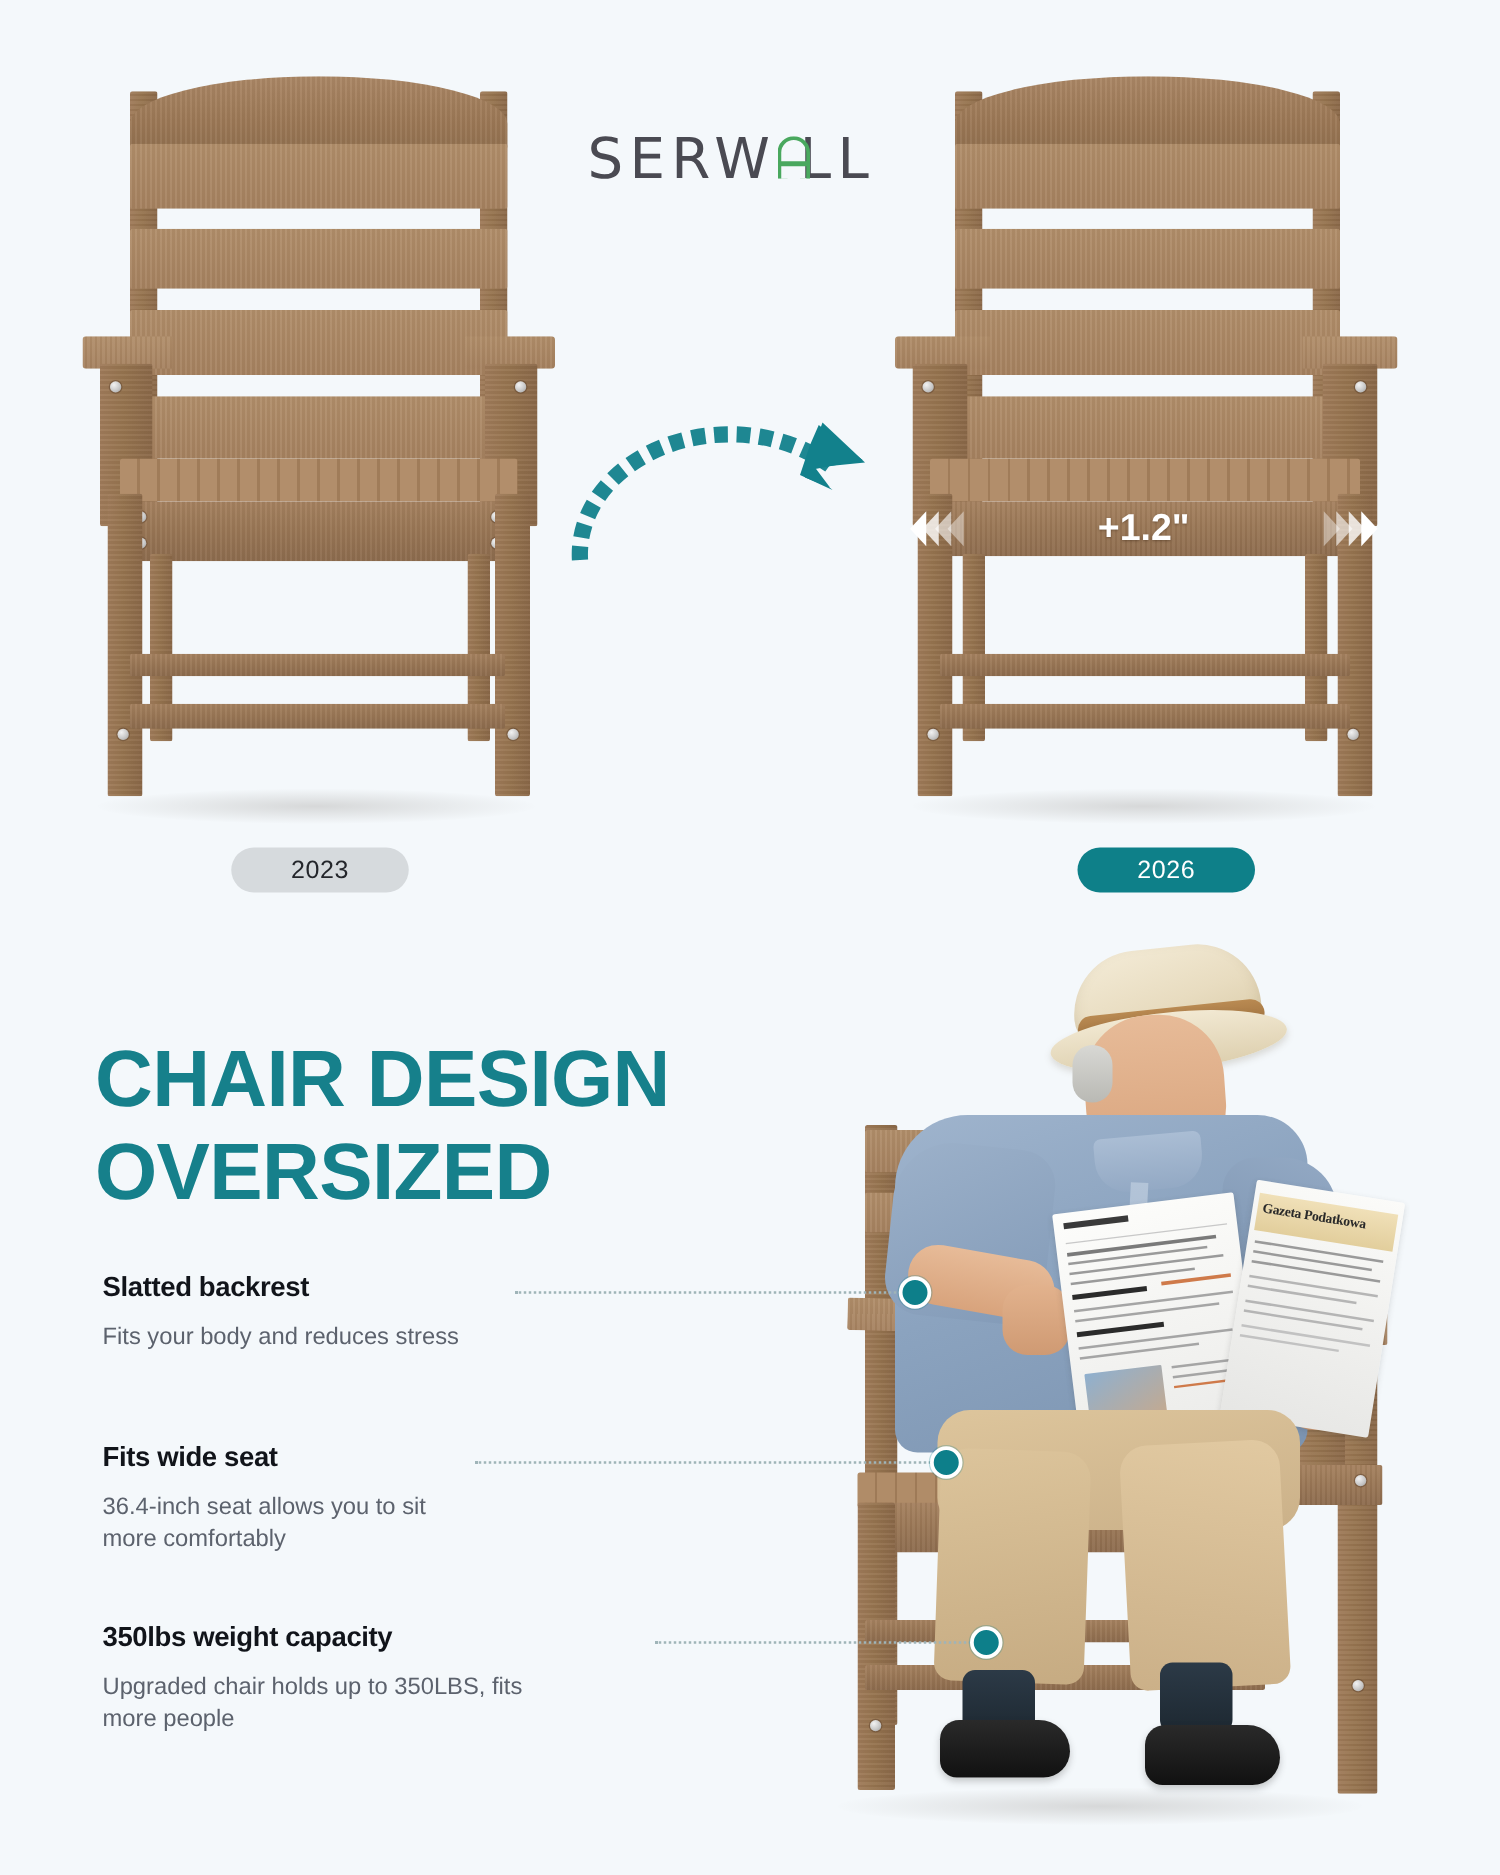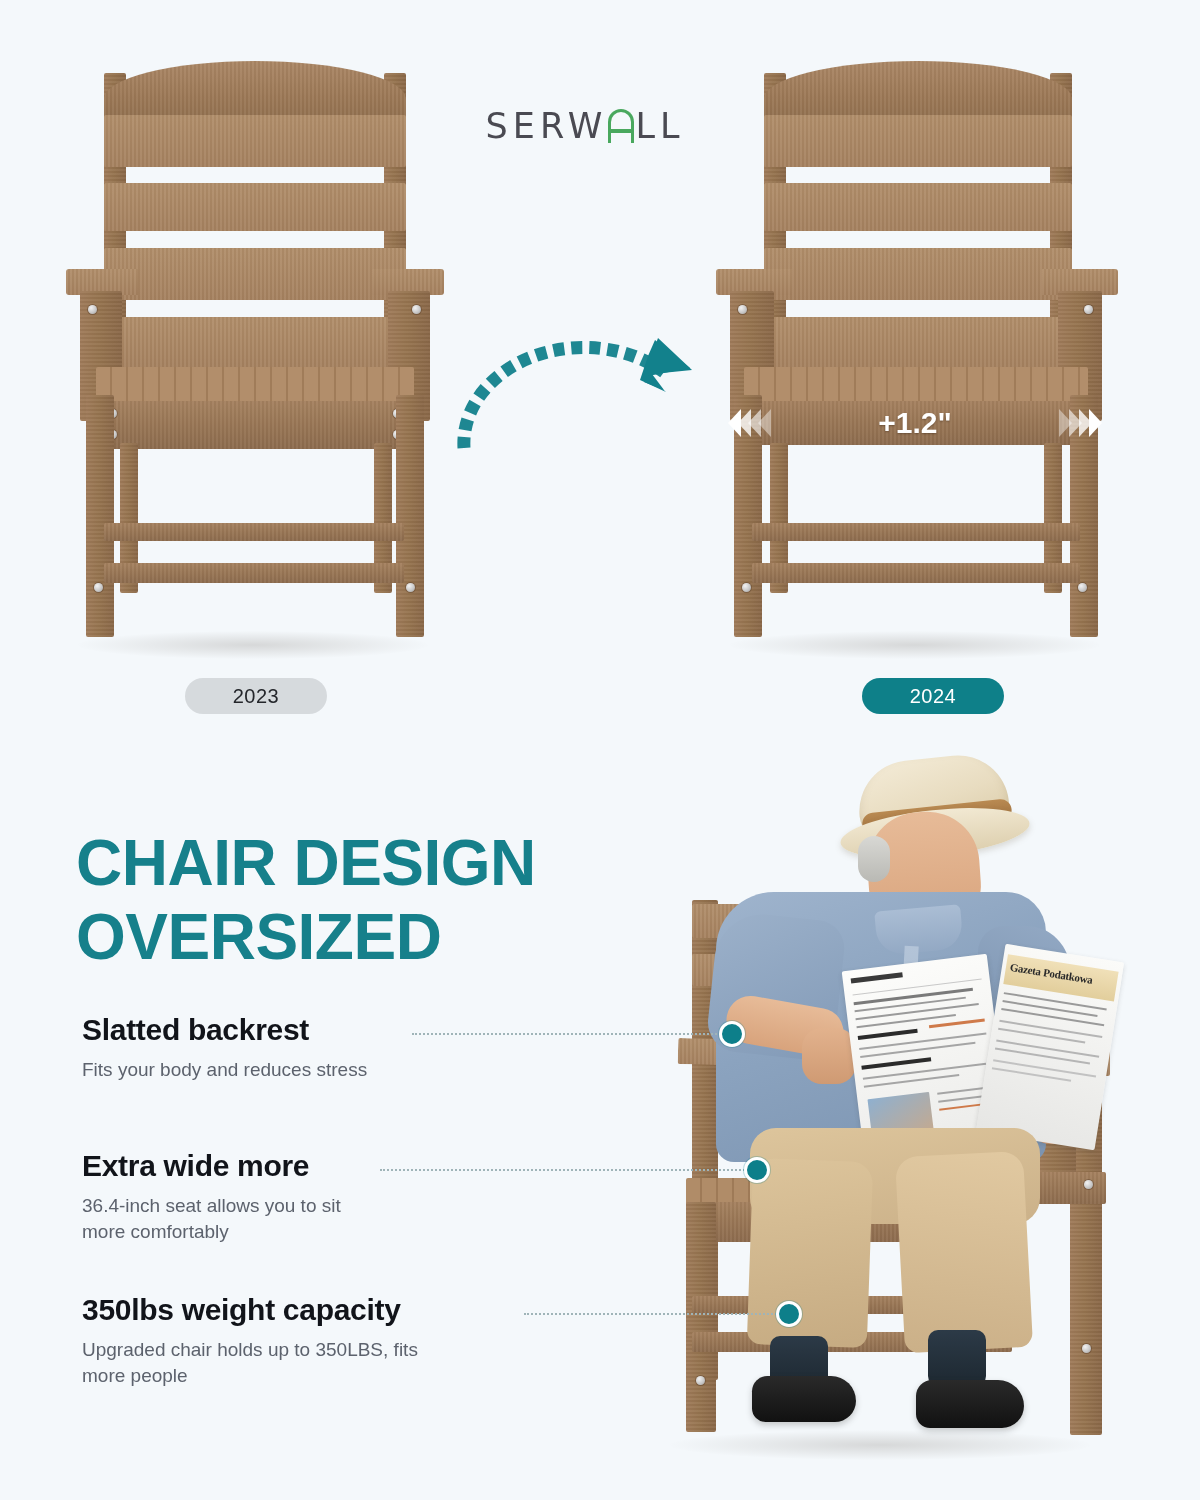--- a/index.html
+++ b/index.html
@@ -14,21 +14,21 @@
   
   .compare-section {
     position: absolute; left: 0; top: 0; width: 1200px; height: 740px;
   }
 
   .brand-logo {
     position: absolute; left: 470px; top: 103px;
     width: 230px; height: 46px;
     display: flex; align-items: center; justify-content: center;
     letter-spacing: 5px;
-    font-size: 35px; font-weight: 400;
+    font-size: 45px; font-weight: 400;
     color: #4a4a52;
     font-family: "DejaVu Sans", sans-serif;
   }
   .brand-logo .ltr { display:inline-block; }
   .brand-logo .a-mark {
     display: inline-block; position: relative;
     width: 26px; height: 34px; vertical-align: -5px;
     margin: 0 1px;
   }
   .brand-logo .a-mark .arch {
@@ -123,21 +123,21 @@
 
   .headline {
     position: absolute; left: 76px; top: 86px; width: 560px;
     font-size: 64px; font-weight: bold; line-height: 74px;
     color: #16808b; letter-spacing: -0.5px;
     font-family: "Liberation Sans", sans-serif;
   }
 
   .feature { position: absolute; left: 82px; width: 480px; }
   .feature-title {
-    font-size: 30px; font-weight: bold; color: #11141a;
+    font-size: 22px; font-weight: bold; color: #11141a;
     letter-spacing: -0.3px; line-height: 36px; white-space: nowrap;
   }
   .feature-desc {
     margin-top: 9px; font-size: 19px; color: #5c626d; line-height: 26px; font-weight: 400;
   }
   .f1 { top: 272px; }
   .f2 { top: 408px; }
   .f3 { top: 552px; }
 
   .leader {
@@ -270,21 +270,21 @@
     <path d="M 12 118 A 120 96 0 0 1 212 42" fill="none" stroke="#12818c" stroke-width="13" stroke-dasharray="11 7" stroke-linecap="butt" opacity="0.95"></path>
     <polygon points="206,8 240,40 200,44 212,60 192,52 198,30" fill="#12818c"></polygon>
     <polygon points="203,10 238,38 196,46 214,62 188,50 196,26" fill="#12818c"></polygon>
   </svg>
 
 
   <div class="year-badge badge-2023">
     <span>2023</span>
   </div>
   <div class="year-badge badge-2024">
-    <span>2024</span>
+    <span>2026</span>
   </div>
 </div>
 
 <div class="feature-section">
 
   <div class="headline">
     <div>CHAIR DESIGN</div>
     <div>OVERSIZED</div>
   </div>
 
@@ -455,21 +455,21 @@
   <div class="dot d1"></div>
   <div class="dot d2"></div>
   <div class="dot d3"></div>
 
   <div class="feature f1">
     <div class="feature-title">Slatted backrest</div>
     <div class="feature-desc">Fits your body and reduces stress</div>
   </div>
 
   <div class="feature f2">
-    <div class="feature-title">Extra wide more</div>
+    <div class="feature-title">Fits wide seat</div>
     <div class="feature-desc" style="width:300px;">36.4-inch seat allows you to sit more comfortably</div>
   </div>
 
   <div class="feature f3">
     <div class="feature-title">350lbs weight capacity</div>
     <div class="feature-desc" style="width:378px;">Upgraded chair holds up to 350LBS, fits more people</div>
   </div>
 </div>
 
 </body></html>

